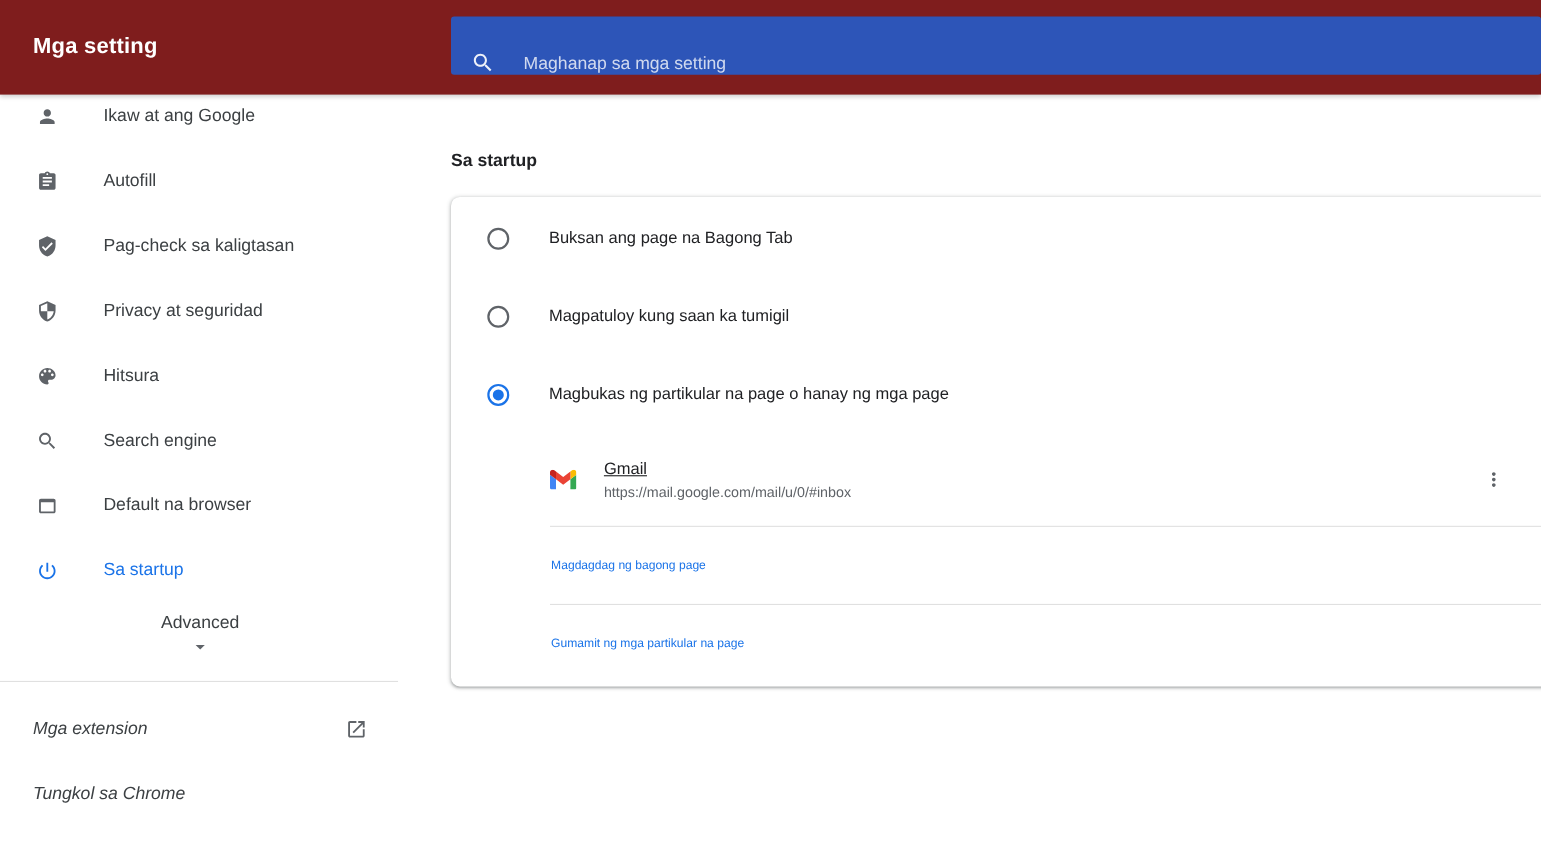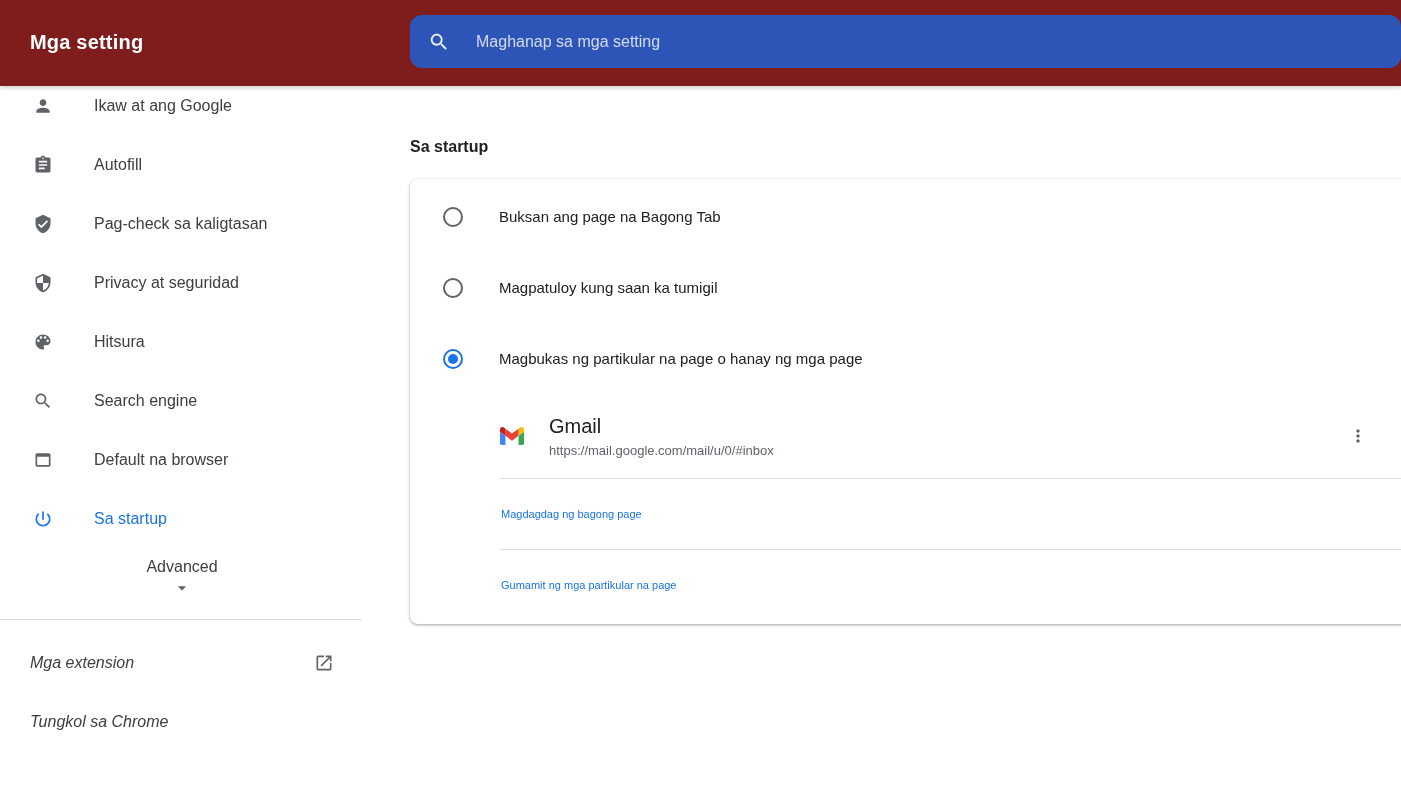--- a/index.html
+++ b/index.html
@@ -18,22 +18,22 @@
     background:#7f1d1d;
     box-shadow:0 2px 4px rgba(0,0,0,.18);
     z-index:5;
   }
   .header-title {
     position:absolute; left:30px; top:31px;
     font-size:20px; font-weight:700; color:#ffffff; letter-spacing:.2px;
   }
   .search-box {
     position:absolute; left:410px; right:0; top:15px; height:53px;
-    background:#2d55b8; border-radius:12px;
-    display:flex; align-items:center; padding:0 10px 0 18px;
+    background:#2d55b8; border-radius:3px;
+    display:flex; align-items:flex-end; padding:0 10px 0 18px;
   }
   .search-box .icon { width:22px; height:22px; color:#ffffff; opacity:.92; flex:none; }
   .search-input {
     flex:1; margin-left:26px; background:transparent; border:none; outline:none;
     font-size:16px; color:#ffffff; font-family:inherit;
   }
   .search-input::placeholder { color:rgba(255,255,255,.78); }
 
   
   .sidebar { position:absolute; top:86px; left:0; width:362px; background:#fff; }
@@ -85,21 +85,21 @@
   .radio.checked { border-color:#1a73e8; }
   .radio.checked::after {
     content:""; position:absolute; left:3px; top:3px; width:10px; height:10px;
     border-radius:50%; background:#1a73e8;
   }
   .radio-label { margin-left:36px; font-size:15px; color:#202124; }
 
   .page-row { height:84px; display:flex; align-items:center; padding:0 37px 0 90px; }
   .page-favicon { width:24px; flex:none; display:flex; align-items:center; }
   .page-info { margin-left:25px; flex:1; min-width:0; }
-  .page-title { font-size:20px; color:#202124; }
+  .page-title { font-size:15px; color:#202124;text-decoration:underline; }
   .page-url { margin-top:5px; font-size:13px; color:#5f6368; }
   .kebab {
     width:36px; height:36px; flex:none; border-radius:50%;
     display:flex; align-items:center; justify-content:center;
     color:#5f6368; cursor:pointer;
   }
   .kebab svg { width:20px; height:20px; }
 
   .card-divider { border:none; border-top:1px solid #e0e0e0; margin:0 0 0 90px; }
   .action-row { height:70px; display:flex; align-items:center; padding-left:91px; cursor:pointer; }

